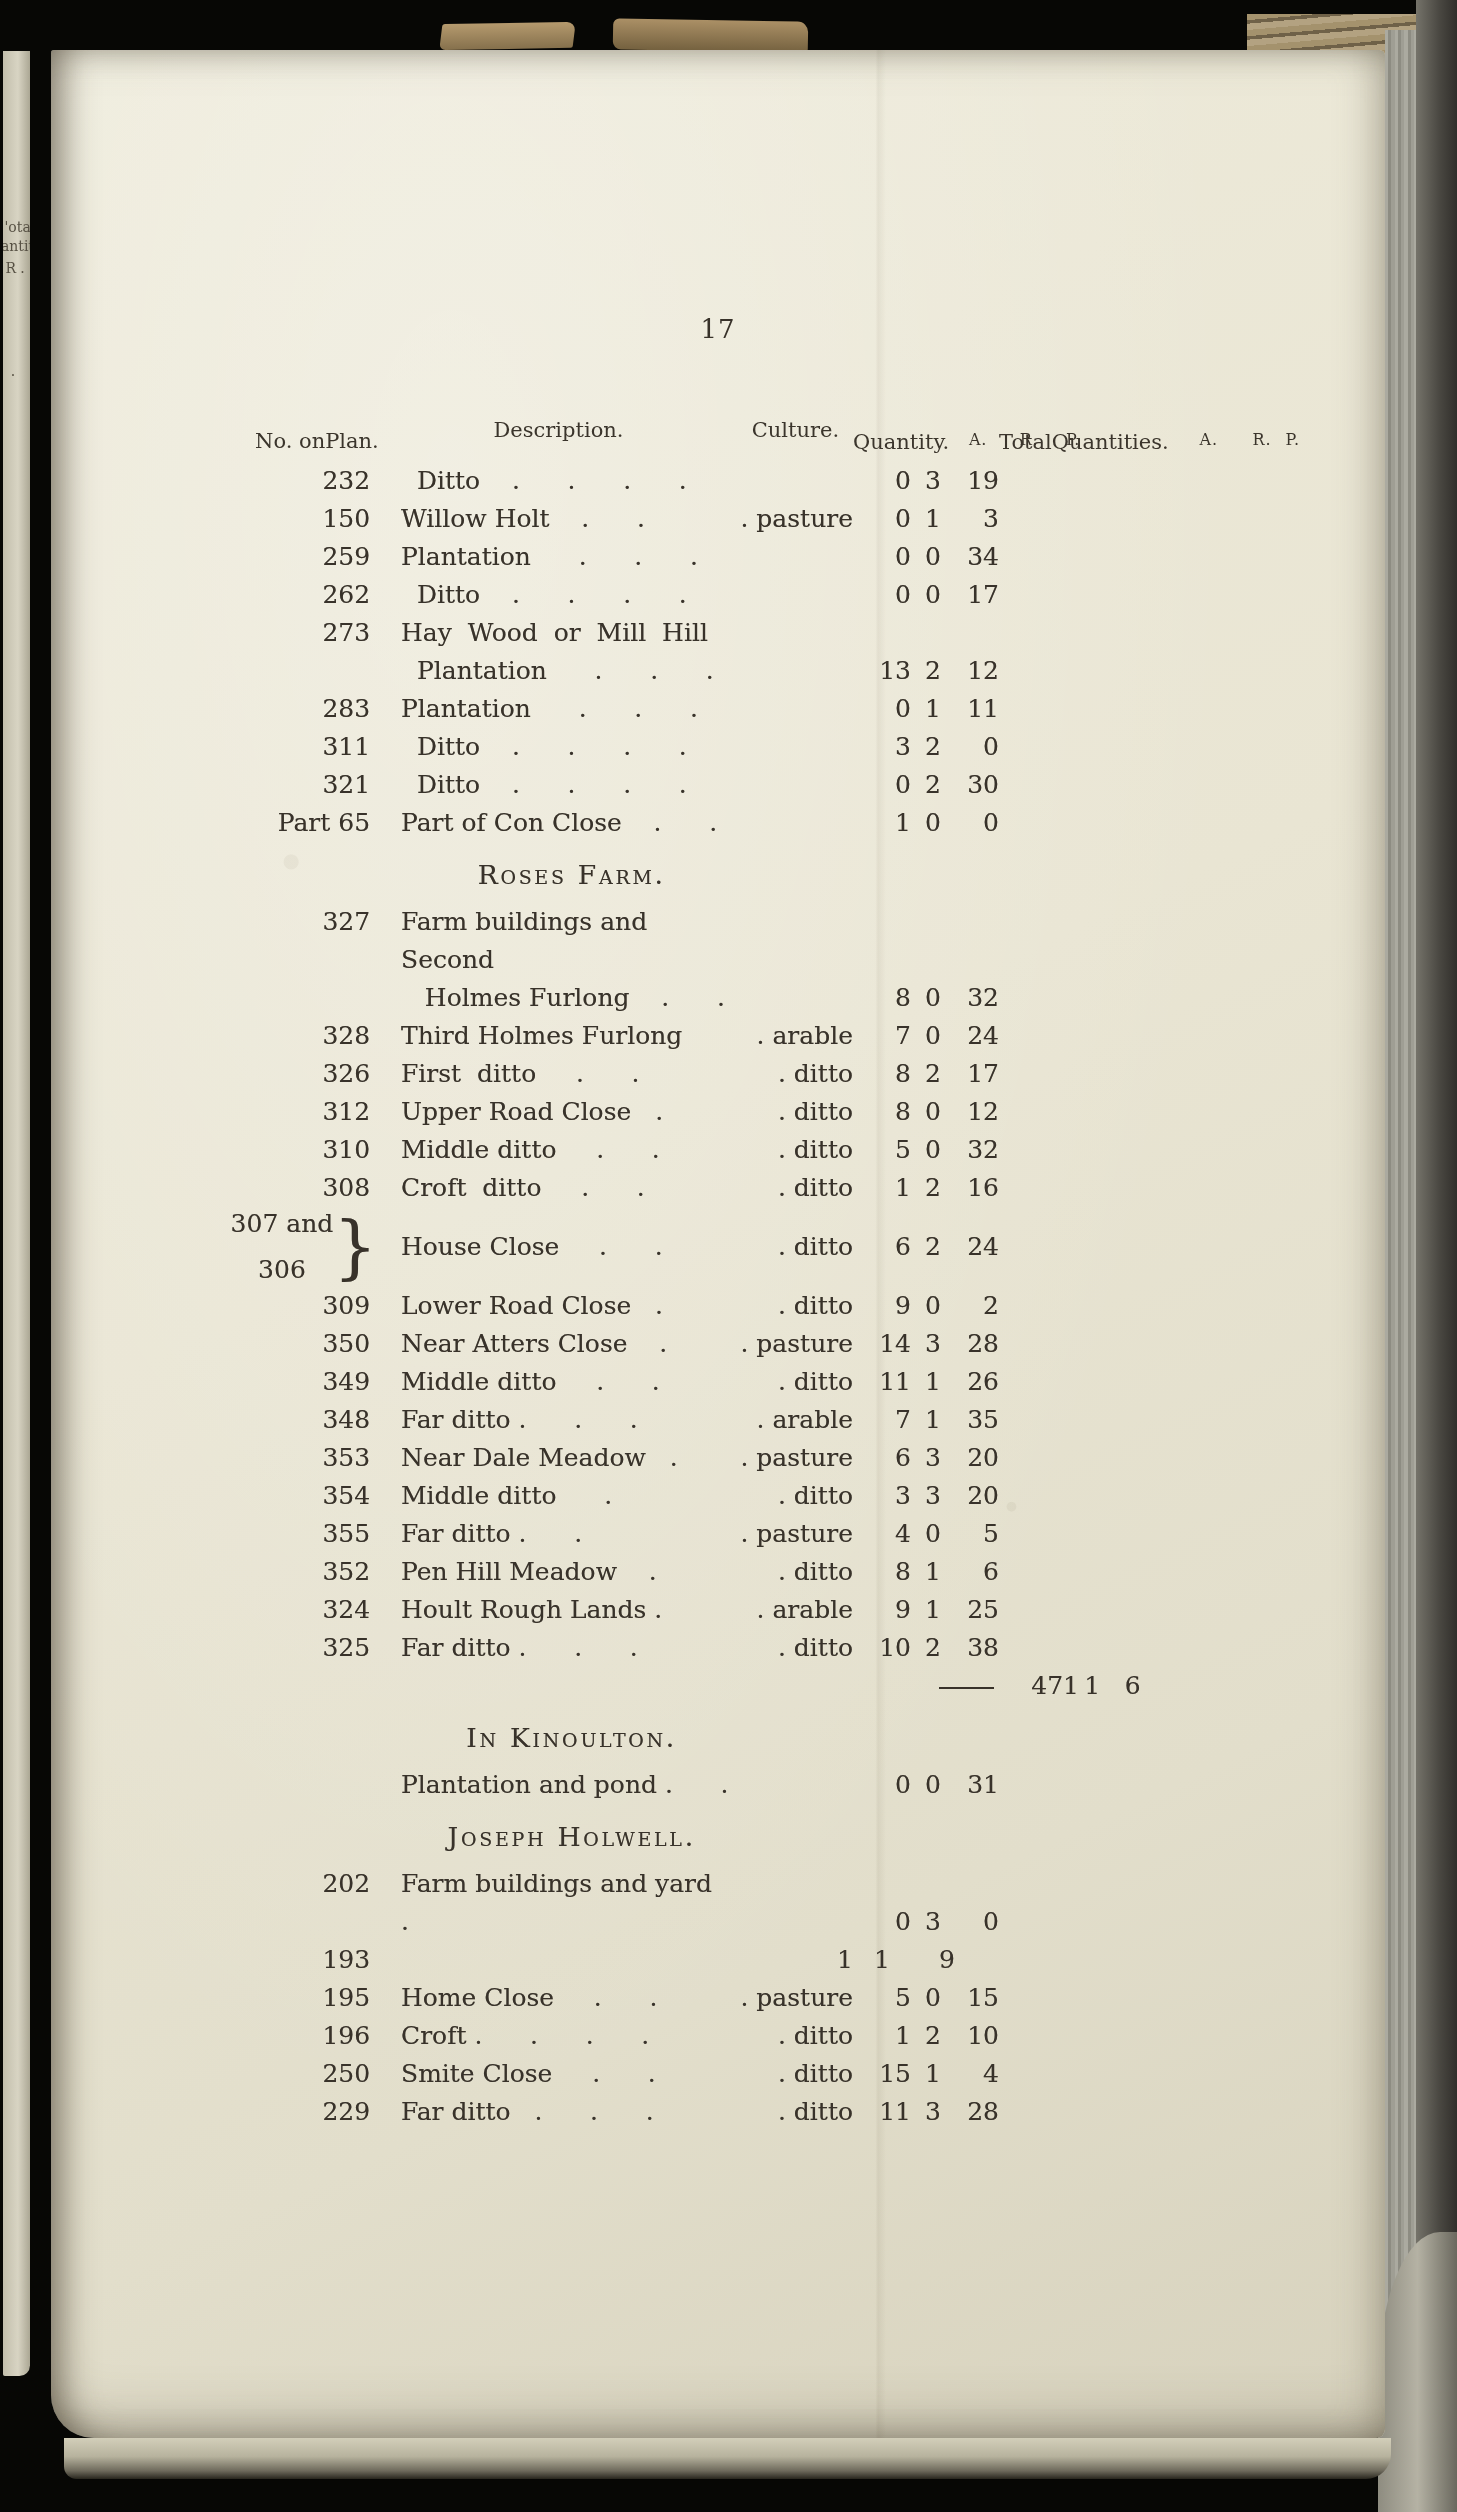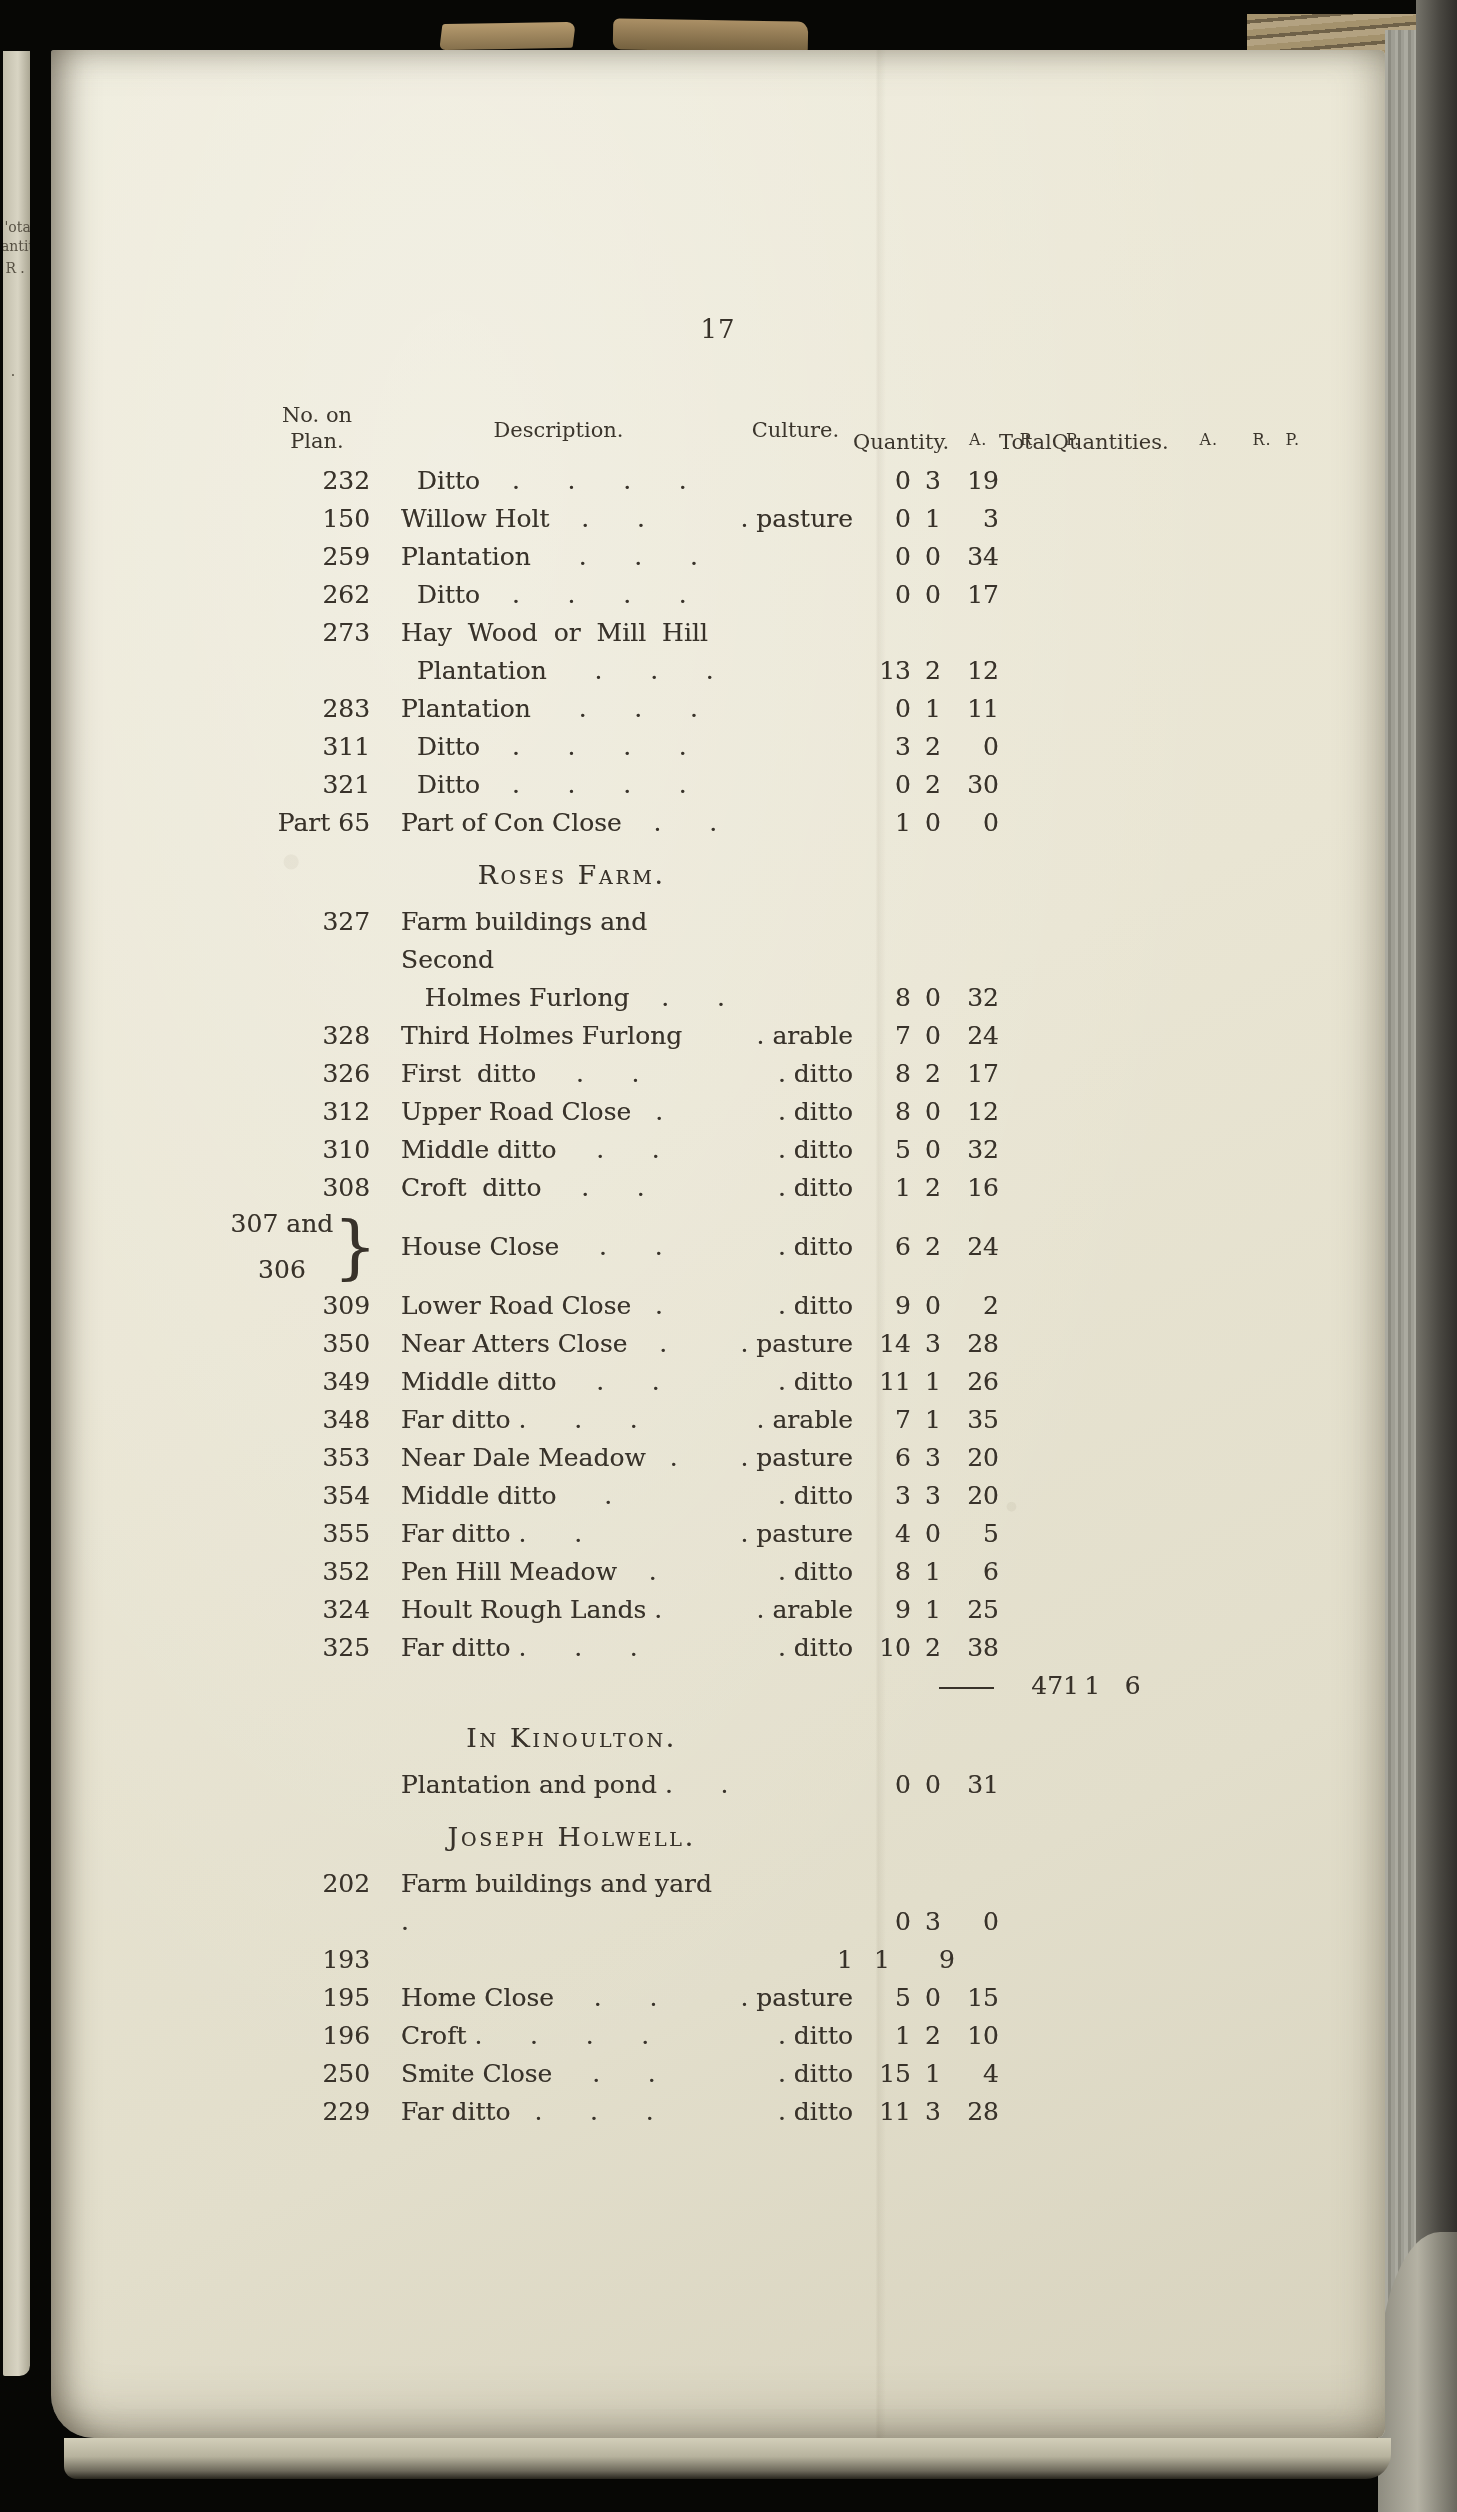--- a/index.html
+++ b/index.html
@@ -84,21 +84,21 @@
 
   
   .thead {
     display: grid;
     grid-template-columns: 124px 359px 115px 146px 142px;
     align-items: end;
     min-height: 99px;
     color: #3b352c;
   }
   .th { font-size: 21px; line-height: 26px; }
-  .th-no { display: flex; flex-direction: column; text-align: center; padding-bottom: 1.8px; }
+  .th-no { display: flex; flex-direction: row; text-align: center; padding-bottom: 1.8px; }
   .th-desc { text-align: center; padding-bottom: 12.4px; }
   .th-cult { text-align: center; padding-bottom: 12.4px; }
   .th-qty, .th-total { display: flex; flex-direction: row; }
   .th-label { text-align: center; }
   .arp { display: grid; font-size: 16px; line-height: 22px; }
   .th-qty .arp { grid-template-columns: 58px 44px 44px; }
   .th-total .arp { grid-template-columns: 80px 26.6px 35px; }
   .arp i { font-style: normal; text-align: center; letter-spacing: 0.9px; }
 
   

